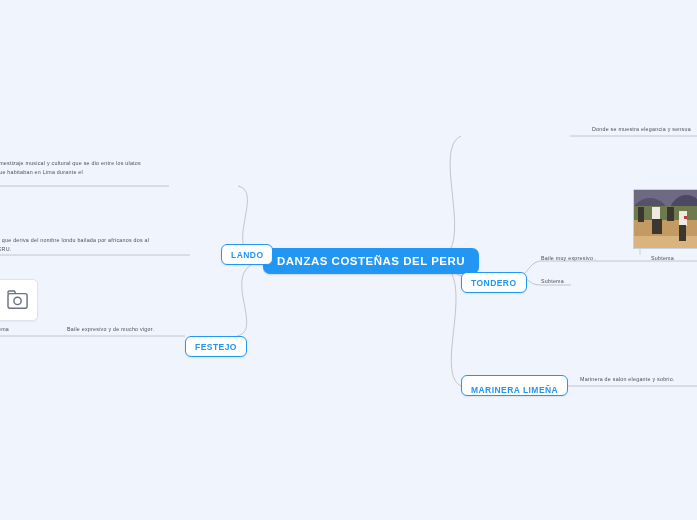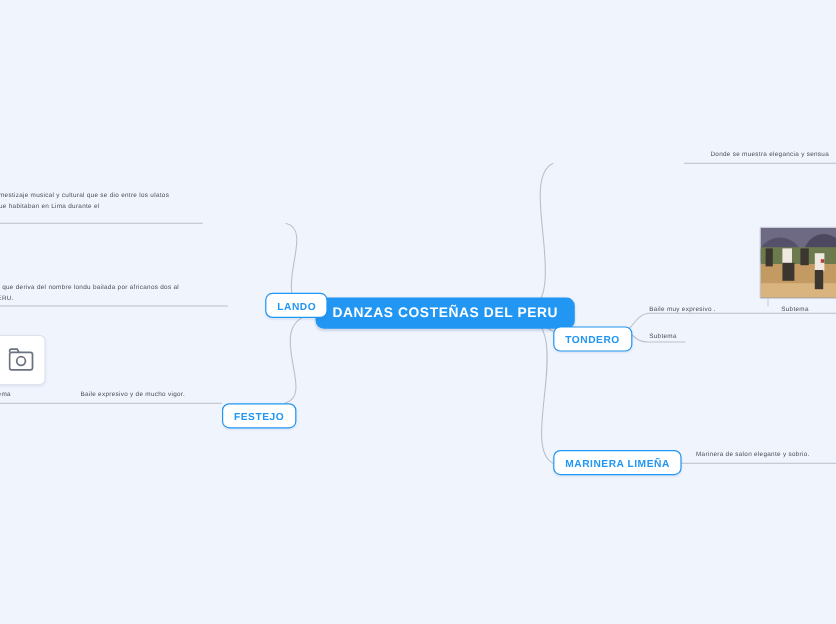--- a/index.html
+++ b/index.html
@@ -147,21 +147,21 @@
 
   <div class="node root-node" style="left:263px; top:248px;">
     <span>DANZAS COSTEÑAS DEL PERU</span>
   </div>
 
 
   <div class="node branch-node" style="left:461px; top:272px;">
     <span>TONDERO</span>
   </div>
 
-  <div class="node branch-node" style="left:461px; top:375px;">
+  <div class="node branch-node" style="left:461px; top:375px;align-items:flex-end;">
     <span>MARINERA LIMEÑA</span>
   </div>
 
 
   <div class="node branch-node" style="left:190px; top:244px;margin-left:31px;">
     <span>LANDO</span>
   </div>
 
   <div class="node branch-node" style="left:185px; top:336px;">
     <span>FESTEJO</span>

